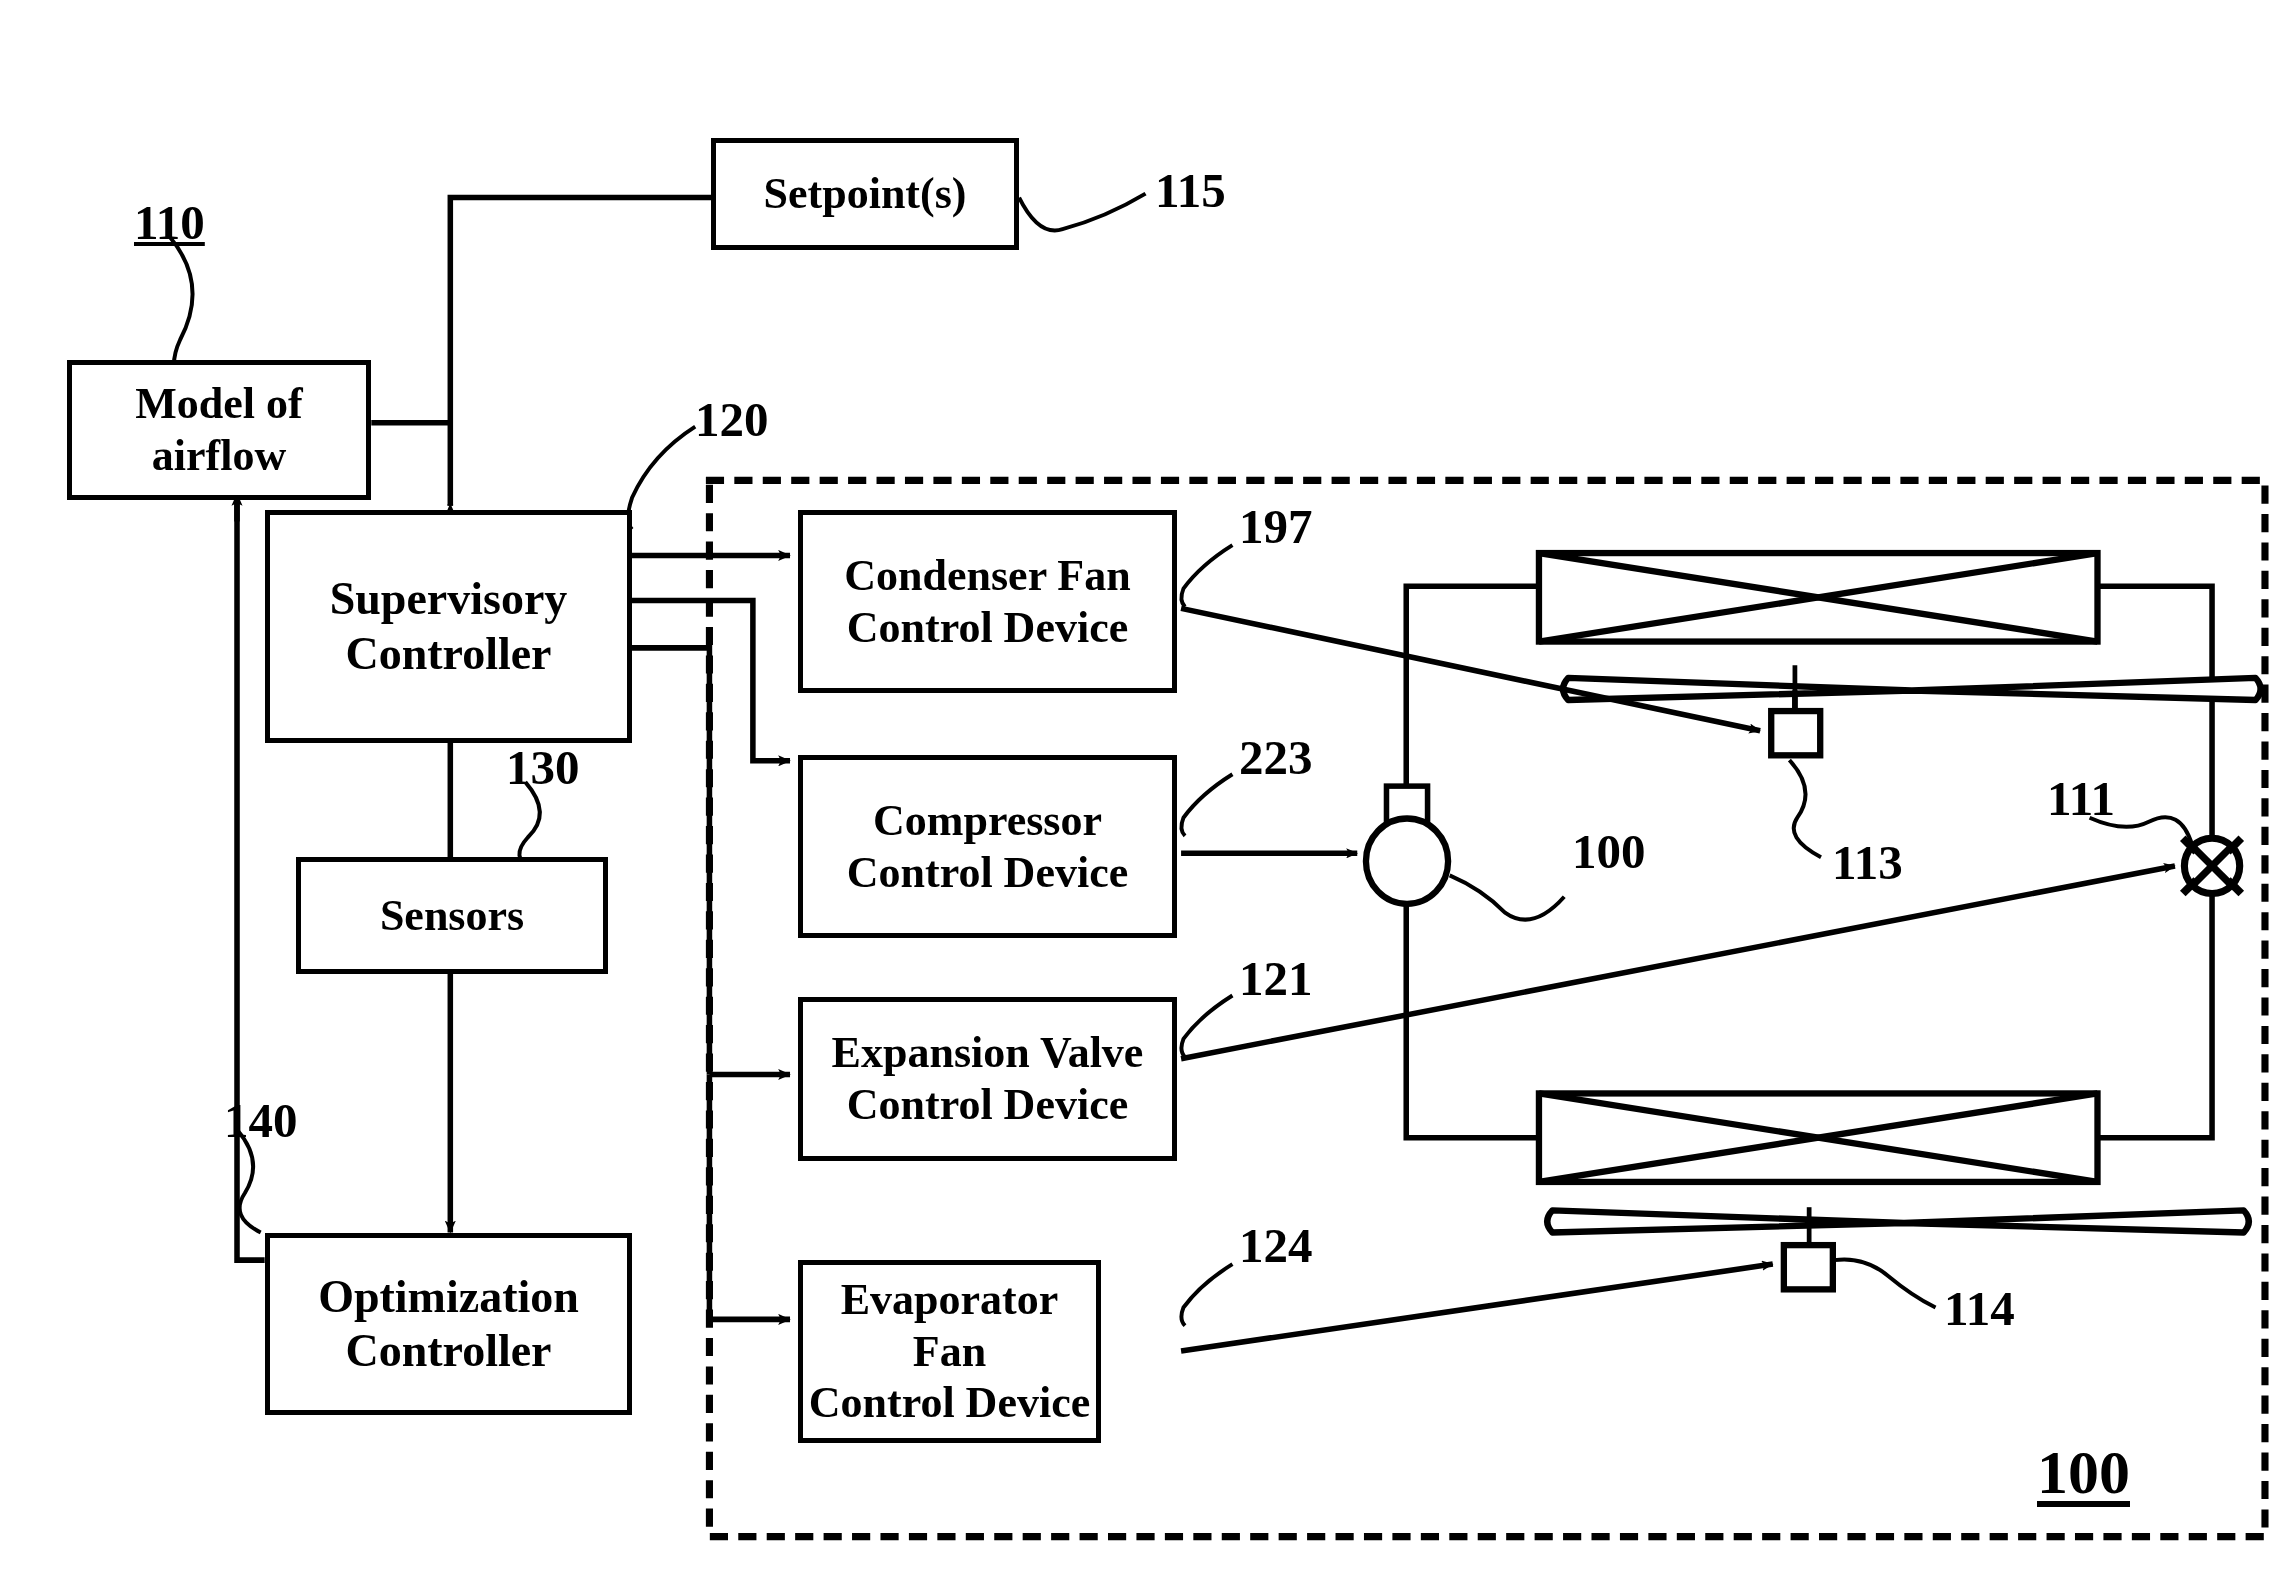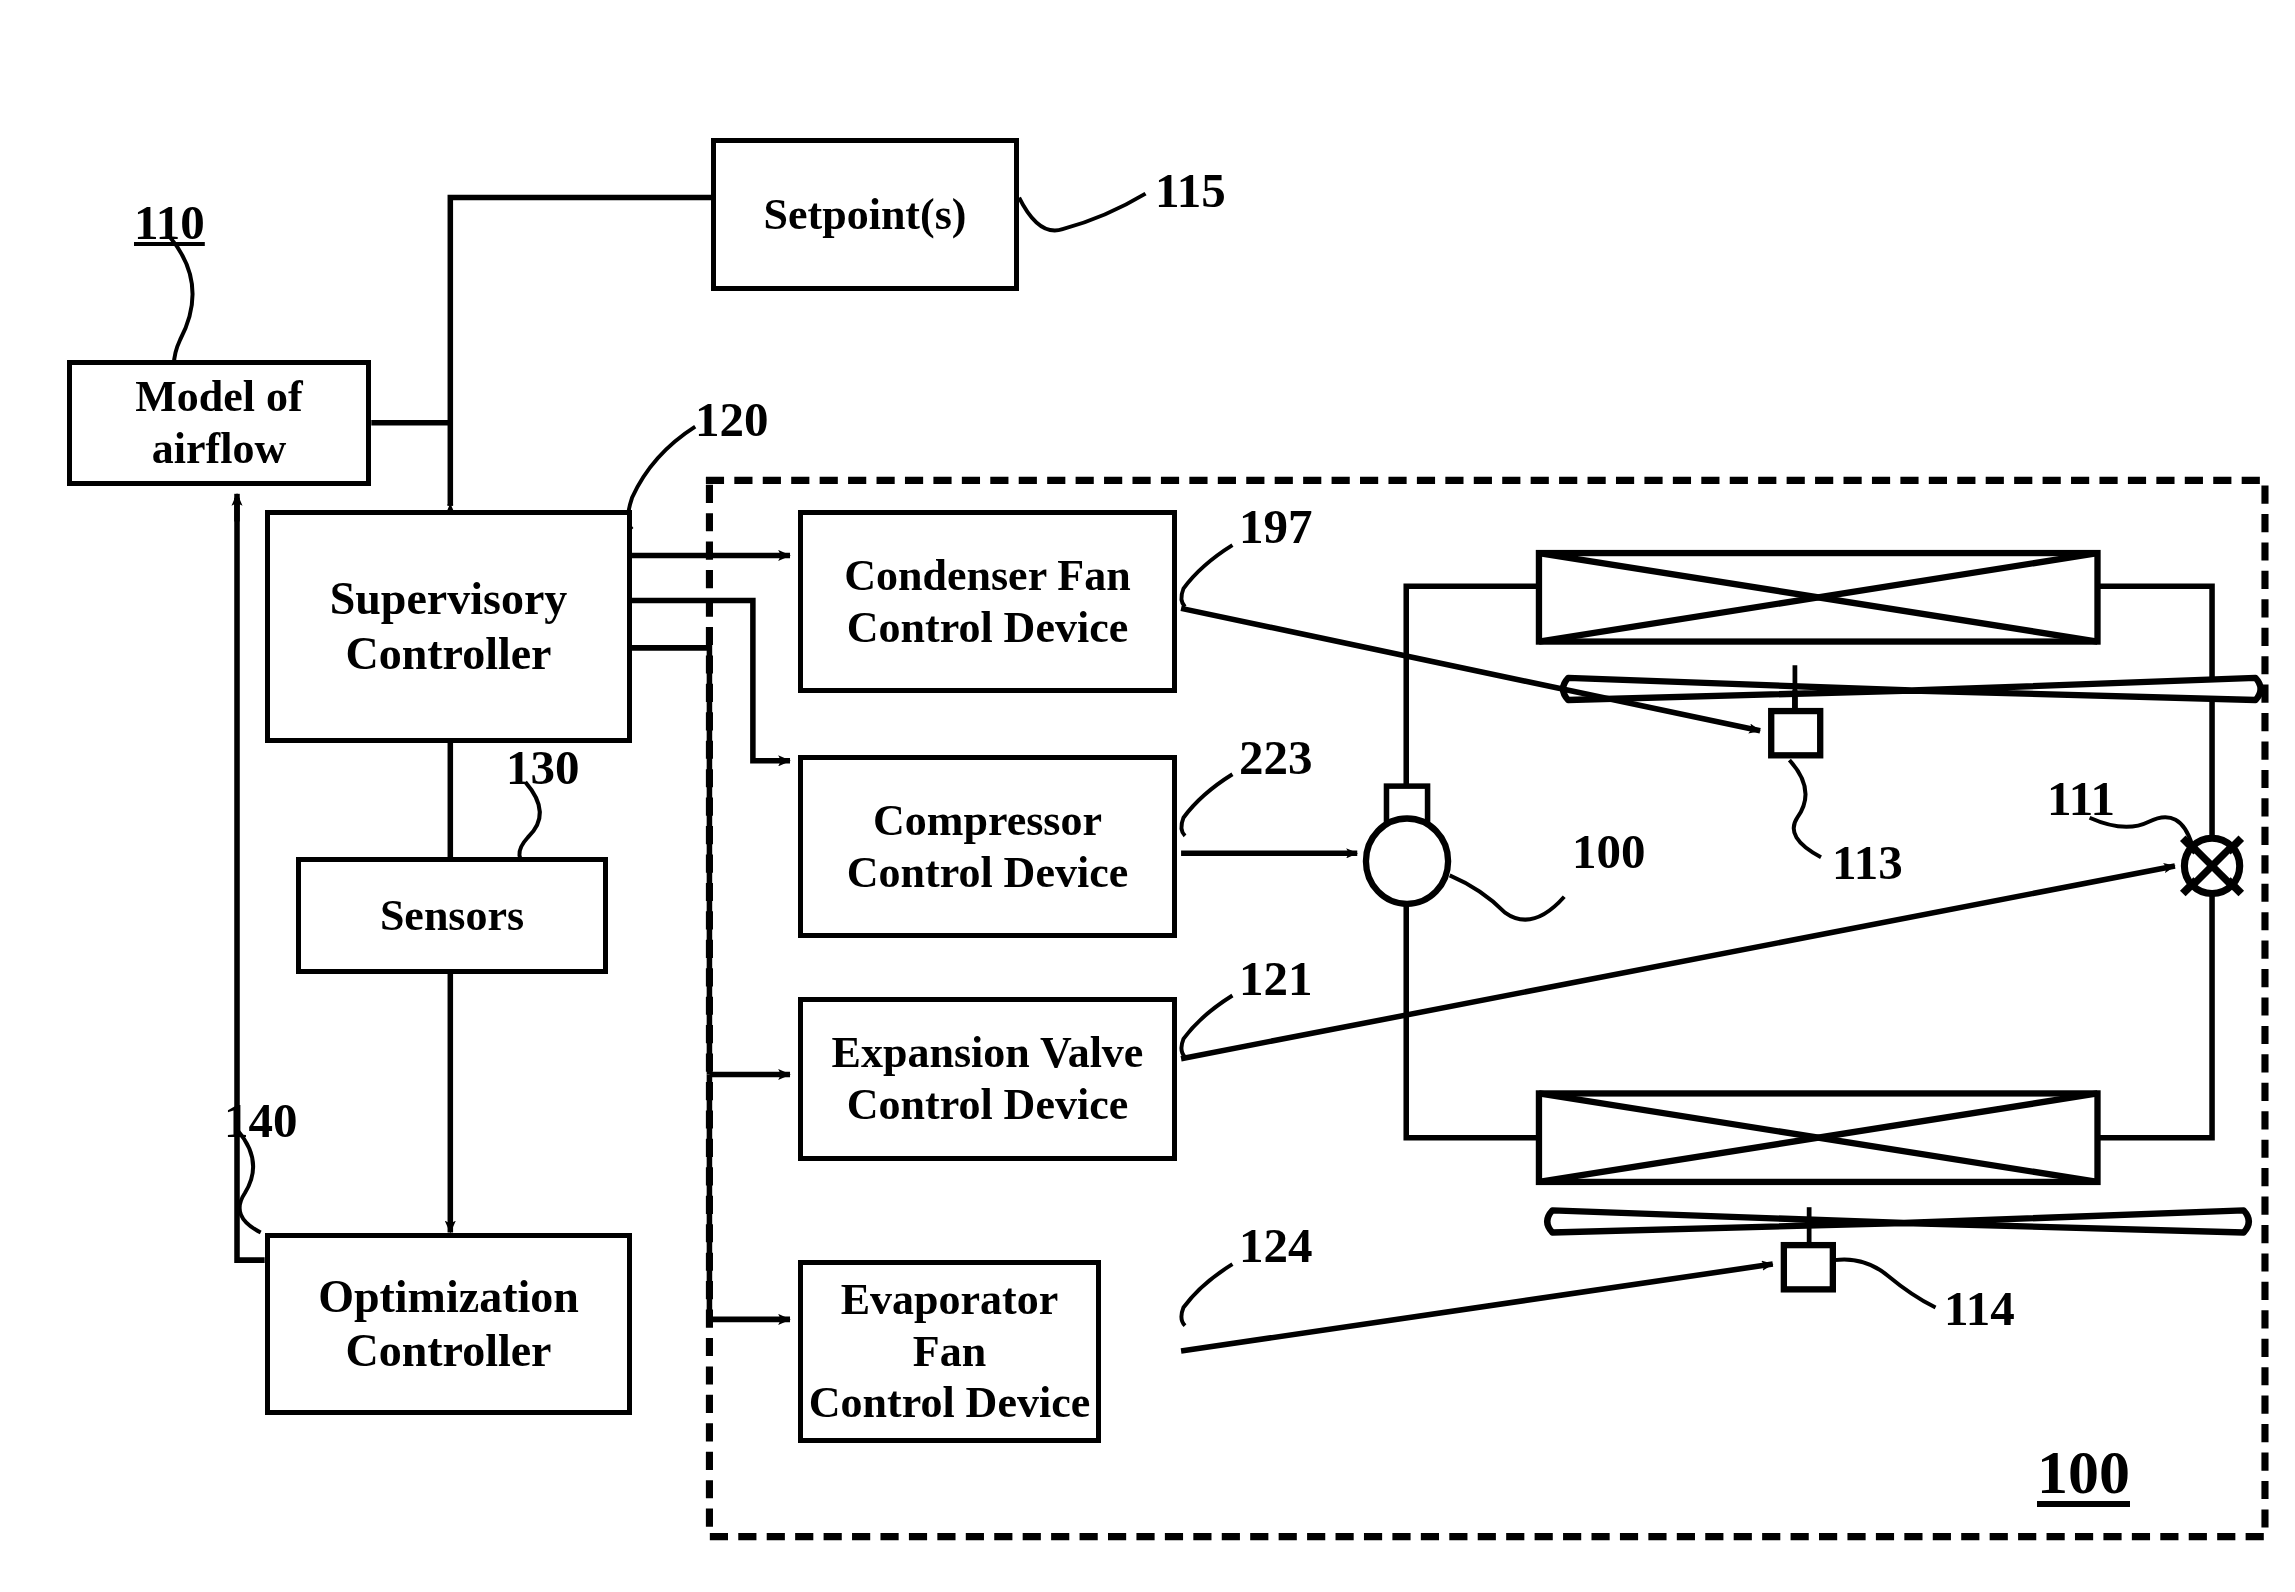--- a/index.html
+++ b/index.html
@@ -164,25 +164,25 @@
     <path d="M1560,690 Q1520,715 1498,745 Q1492,760 1500,768" fill="none" stroke="#000" stroke-width="5"></path>
     <path d="M1560,980 Q1520,1005 1498,1035 Q1492,1050 1500,1058" fill="none" stroke="#000" stroke-width="5"></path>
     <path d="M1560,1260 Q1520,1285 1498,1315 Q1492,1330 1500,1338" fill="none" stroke="#000" stroke-width="5"></path>
     <path d="M1560,1600 Q1520,1625 1498,1655 Q1492,1670 1500,1678" fill="none" stroke="#000" stroke-width="5"></path>
     <path d="M2645,1035 Q2690,1055 2720,1040 Q2760,1020 2775,1070" fill="none" stroke="#000" stroke-width="5"></path>
     <path d="M1835,1108 Q1875,1125 1905,1155 Q1940,1180 1980,1135" fill="none" stroke="#000" stroke-width="5"></path>
     <path d="M2265,962 Q2300,1000 2275,1035 Q2258,1060 2305,1085" fill="none" stroke="#000" stroke-width="5"></path>
     <path d="M2322,1595 Q2360,1590 2390,1615 Q2420,1640 2450,1655" fill="none" stroke="#000" stroke-width="5"></path>
   </svg>
 
-  <div class="blk-box" style="left:711px; top:138px; width:308px; height:153px; font-size:44px;font-family:Liberation Serif, serif;">
+  <div class="blk-box" style="left:711px; top:138px; width:308px; height:112px; font-size:44px;font-family:Liberation Serif, serif;">
     <span>Setpoint(s)</span>
   </div>
 
-  <div class="blk-box" style="left:67px; top:360px; width:304px; height:126px; font-size:44px;">
+  <div class="blk-box" style="left:67px; top:360px; width:304px; height:140px; font-size:44px;">
     <span>
       <span>Model of</span><br>
       <span>airflow</span>
     </span>
   </div>
 
   <div class="blk-box" style="left:265px; top:510px; width:367px; height:233px; font-size:46px;">
     <span>
       <span>Supervisory</span><br>
       <span>Controller</span>

